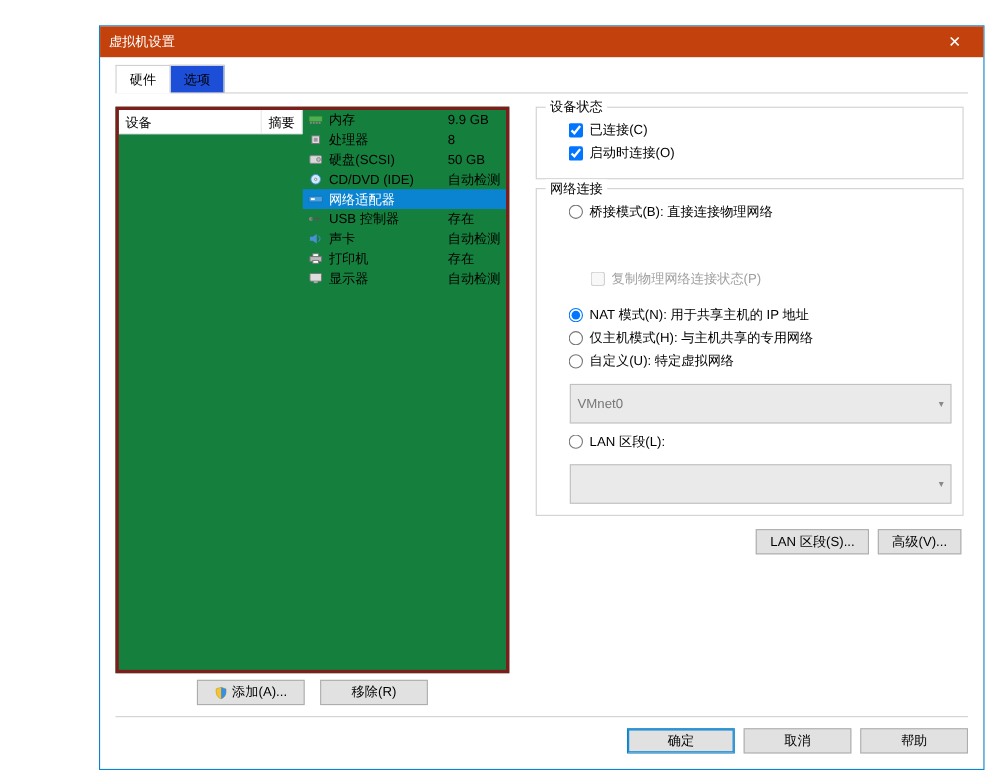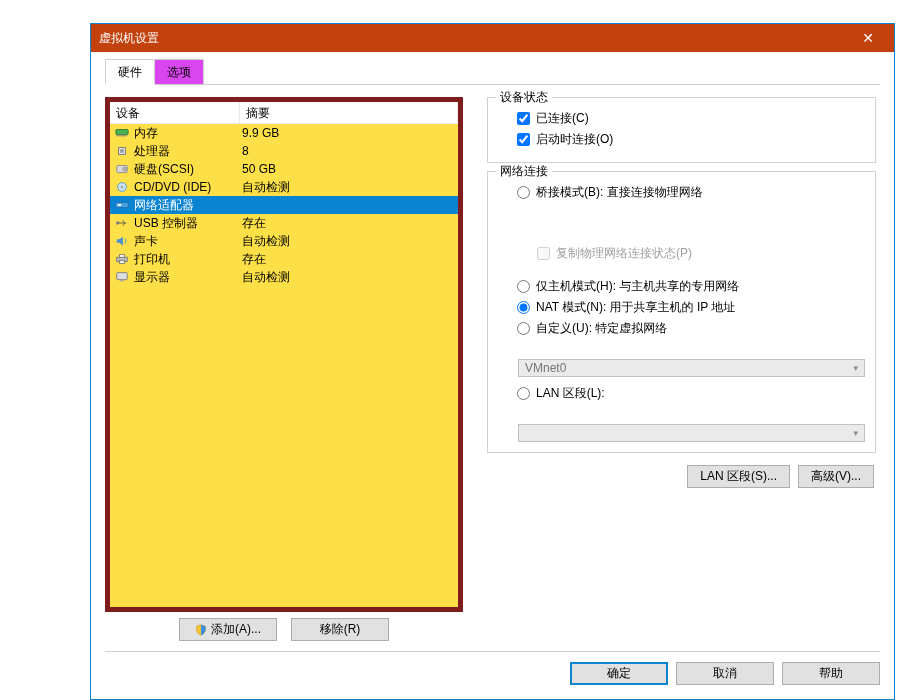--- a/index.html
+++ b/index.html
@@ -5,24 +5,24 @@
 * { box-sizing: border-box; margin: 0; padding: 0; }
 body { font-family: "Microsoft YaHei", "Segoe UI", Tahoma, sans-serif; font-size: 12px; background: #fff; width: 897px; height: 700px; overflow: hidden; }
 .dialog { position: absolute; left: 90px; top: 23px; width: 805px; height: 677px; background: #fff; border: 1px solid #0a84d0; }
 .titlebar { height: 28px; background: #c2410c; display: flex; align-items: center; padding: 0 8px; color: #fff; }
 .titlebar-title { flex: 1; font-size: 12px; }
 .titlebar-close { width: 36px; height: 28px; display: flex; align-items: center; justify-content: center; color: #fff; font-size: 14px; cursor: default; }
 .dialog-body { padding: 10px 14px 14px 14px; height: calc(100% - 28px); display: flex; flex-direction: column; justify-content: space-between; }
 .tabs { display: flex; align-items: flex-end; height: 23px; border-bottom: 1px solid #d0d0d0; margin-bottom: 4px; }
 .tab { padding: 4px 12px 3px 12px; border: 1px solid #d0d0d0; border-bottom: none; background: #fff; margin-right: -1px; position: relative; cursor: default; }
 .tab.active { background: #fff; border-bottom: 1px solid #fff; margin-bottom: -1px; z-index: 2; }
-.tab.inactive { background: #d946ef; font-family: Liberation Serif, serif; }
+.tab.inactive { background: #1d4ed8; font-family: Liberation Serif, serif; }
 .main-area { flex: 1; display: flex; gap: 24px; padding-top: 8px; min-height: 0; }
 .left-pane { width: 358px; display: flex; flex-direction: column; }
-.device-table { flex: 1; border: 5px solid #7f1d1d; background: #fde047; display: flex; flex-direction: column; overflow: hidden; }
+.device-table { flex: 1; border: 3px solid #7f1d1d; background: #15803d; display: flex; flex-direction: row; overflow: hidden; }
 .table-header { display: flex; background: #fff; height: 22px; border-bottom: 1px solid #e8e8e8; }
 .th { padding: 3px 6px; border-right: 1px solid #e8e8e8; font-weight: normal; }
 .th-device { width: 130px; }
 .th-summary { flex: 1; }
 .table-body { flex: 1; overflow: auto; }
 .row { display: flex; height: 18px; align-items: center; cursor: default; }
 .row.selected { background: #0a84d0; color: #fff; }
 .cell-device { width: 130px; display: flex; align-items: center; padding-left: 4px; gap: 4px; overflow: hidden; white-space: nowrap; }
 .cell-summary { flex: 1; padding-left: 2px; overflow: hidden; white-space: nowrap; }
 .dev-icon { width: 16px; height: 14px; flex: none; display: flex; align-items: center; justify-content: center; }
@@ -31,21 +31,21 @@
 .btn { height: 23px; padding: 0 12px; background: #e1e1e1; border: 1px solid #adadad; font-family: inherit; font-size: 12px; display: inline-flex; align-items: center; gap: 4px; cursor: default; }
 .btn.wide { min-width: 98px; justify-content: center; }
 .shield { width: 12px; height: 12px; }
 .right-pane { flex: 1; display: flex; flex-direction: column; gap: 8px; padding-right: 4px; }
 .groupbox { border: 1px solid #d0d0d0; padding: 8px 10px 10px 10px; position: relative; }
 .groupbox > .legend { position: absolute; top: -9px; left: 8px; background: #fff; padding: 0 4px; font-size: 12px; }
 .checkbox-row, .radio-row { display: flex; align-items: center; gap: 6px; margin: 4px 0; font-size: 12px; padding-left: 19px; }
 .checkbox-row input, .radio-row input { width: 13px; height: 13px; }
 .indent { margin-left: 20px; }
 .disabled-text { color: #a0a0a0; margin-top: 44px; }
-.select { width: 100%; height: 18px; border: 1px solid #c0c0c0; background: #eaeaea; color: #777; padding: 0 6px; display: flex; align-items: center; justify-content: space-between; margin-top: 22px; margin-left: 20px; width: calc(100% - 20px); }
+.select { width: 100%; height: 36px; border: 1px solid #c0c0c0; background: #eaeaea; color: #777; padding: 0 6px; display: flex; align-items: center; justify-content: space-between; margin-top: 12px; margin-left: 20px; width: calc(100% - 20px); }
 .select .chev { font-size: 9px; color: #888; }
 .right-bottom-buttons { display: flex; justify-content: flex-end; gap: 8px; margin-top: 4px; padding-right: 2px; }
 .dialog-footer { border-top: 1px solid #d0d0d0; padding-top: 10px; margin-top: 10px; display: flex; justify-content: flex-end; gap: 8px; }
 .btn.default { background: #e1e1e1; border: 1px solid #0a84d0; box-shadow: 0 0 0 1px #0a84d0 inset; }
 </style>
 </head>
 <body>
 
 <div class="dialog">
   <div class="titlebar">
@@ -215,26 +215,26 @@
             <span>桥接模式(B): 直接连接物理网络</span>
           </label>
           <label class="checkbox-row indent disabled-text">
             <input type="checkbox" disabled="" style="">
             <span>复制物理网络连接状态(P)</span>
           </label>
 
           <div style="height:8px"></div>
 
           <label class="radio-row">
-            <input type="radio" name="netmode" style="">
-            <span>仅主机模式(H): 与主机共享的专用网络</span>
-          </label>
-          <label class="radio-row">
             <input type="radio" name="netmode" checked="" style="">
             <span>NAT 模式(N): 用于共享主机的 IP 地址</span>
+          </label>
+          <label class="radio-row">
+            <input type="radio" name="netmode" style="">
+            <span>仅主机模式(H): 与主机共享的专用网络</span>
           </label>
           <label class="radio-row">
             <input type="radio" name="netmode" style="">
             <span>自定义(U): 特定虚拟网络</span>
           </label>
           <div class="select">
             <span>VMnet0</span>
             <span class="chev">▾</span>
           </div>
 

